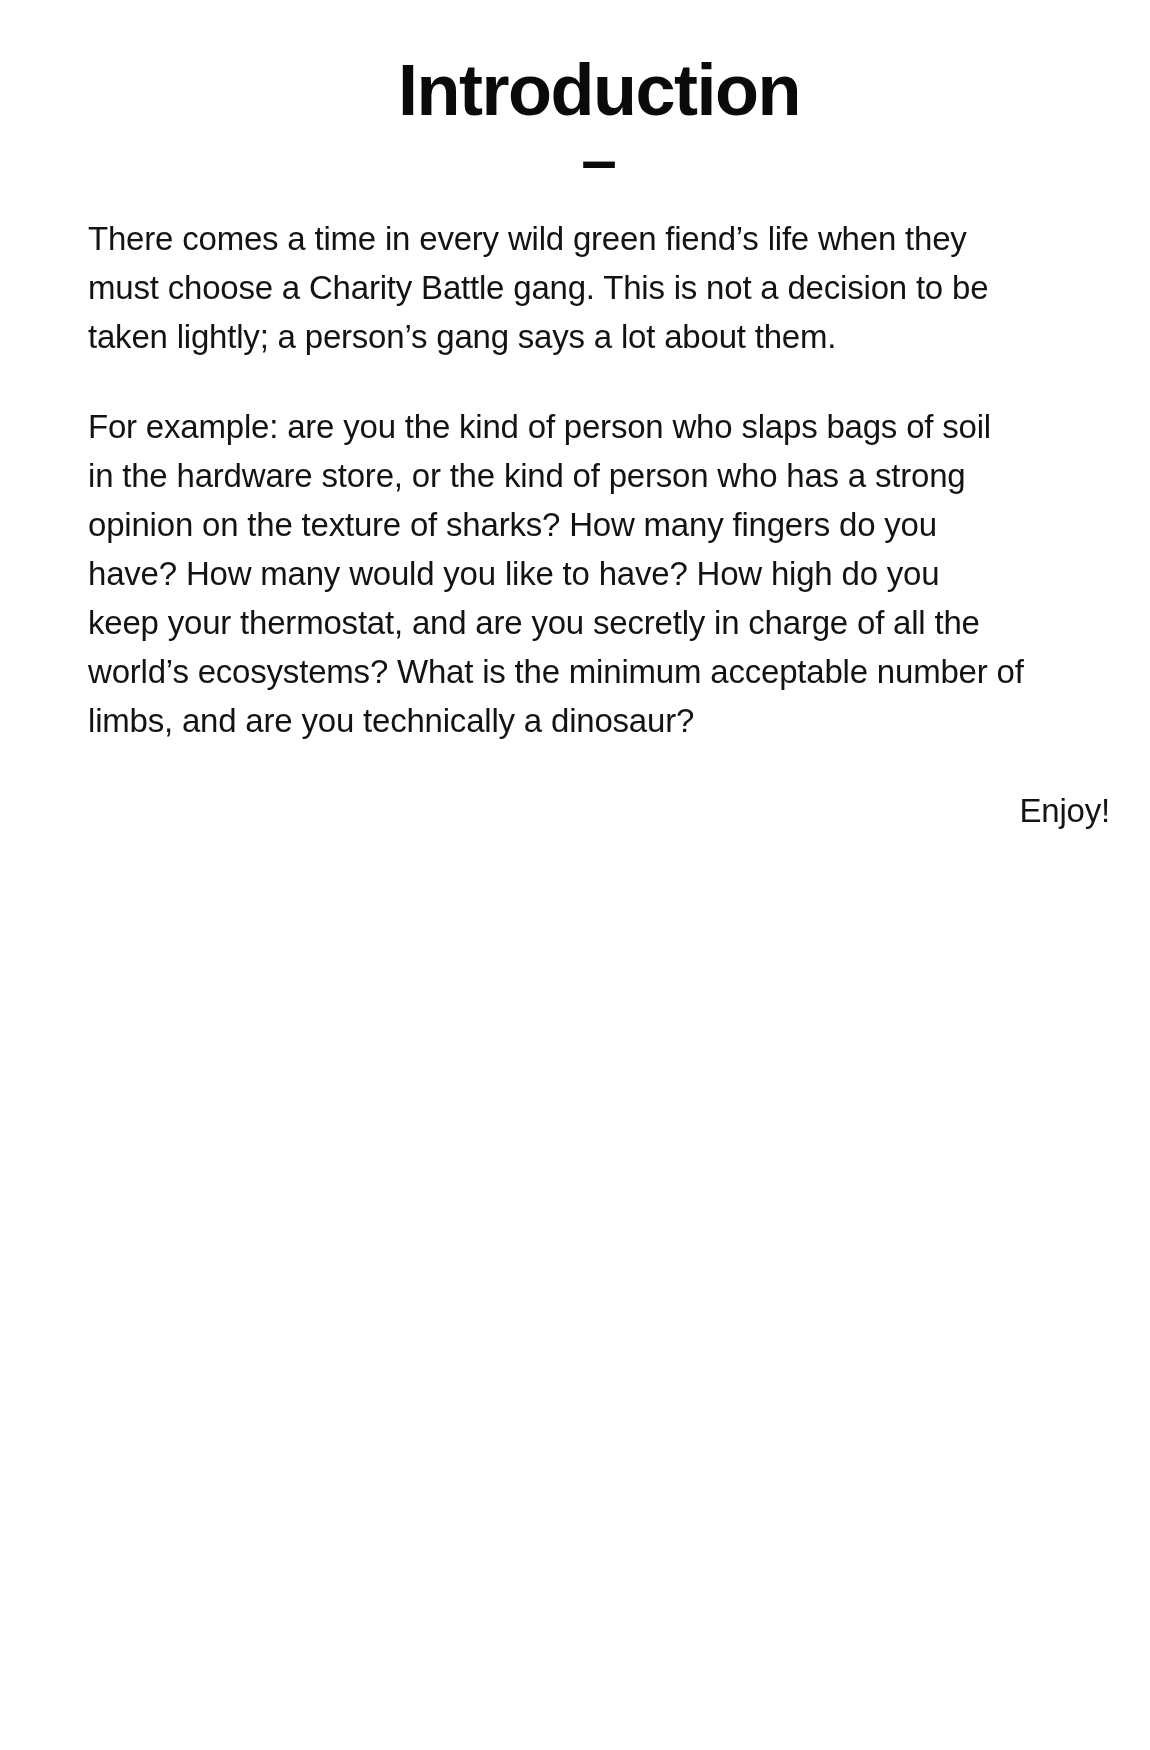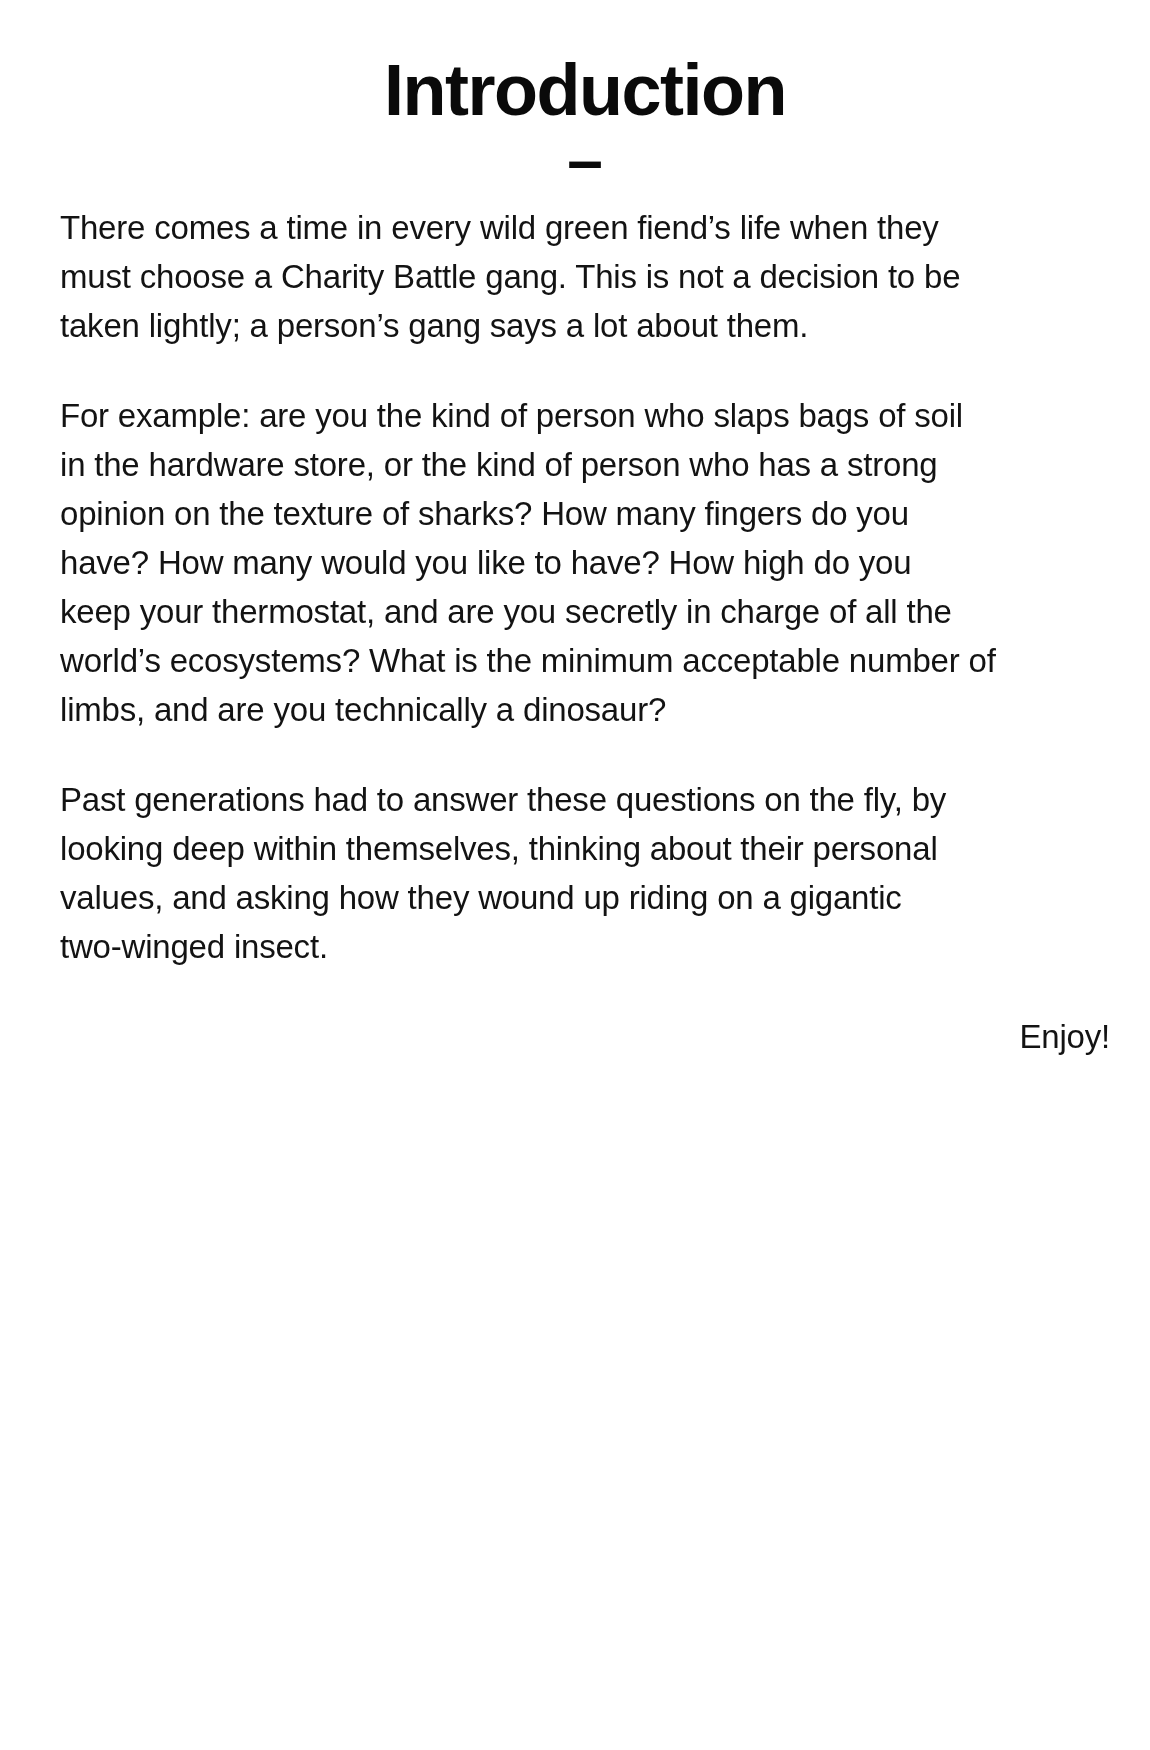--- a/index.html
+++ b/index.html
@@ -11,21 +11,21 @@
     width: 1150px;
     height: 1750px;
     font-family: "Liberation Sans", sans-serif;
     color: #111111;
     overflow: hidden;
   }
   .page {
     box-sizing: border-box;
     width: 1150px;
     height: 1750px;
-    padding: 46px 40px 0 60px;
+    padding: 46px 40px 0 88px;
     background: #ffffff;
   }
   .title {
     margin: 0;
     font-size: 72px;
     line-height: 88px;
     font-weight: 700;
     letter-spacing: -1.5px;
     text-align: center;
     color: #0a0a0a;
@@ -33,21 +33,21 @@
   .title-dash {
     display: block;
     margin-top: 4px;
     text-align: center;
     font-size: 64px;
     font-weight: 700;
     line-height: 44px;
     color: #0a0a0a;
   }
   .content {
-    margin-top: 21px;
+    margin-top: 32px;
   }
   .para {
     margin: 0 0 41px 0;
     font-size: 33px;
     line-height: 49px;
     letter-spacing: -0.2px;
     white-space: nowrap;
     color: #131313;
   }
   .para:last-child {
@@ -61,20 +61,19 @@
 <div class="page">
   <h1 class="title">Introduction</h1>
 
   <div class="title-dash">–</div>
 
   <div class="content">
     <p class="para">There comes a time in every wild green fiend’s life when they<br>must choose a Charity Battle gang. This is not a decision to be<br>taken lightly; a person’s gang says a lot about them.</p>
 
     <p class="para">For example: are you the kind of person who slaps bags of soil<br>in the hardware store, or the kind of person who has a strong<br>opinion on the texture of sharks? How many fingers do you<br>have? How many would you like to have? How high do you<br>keep your thermostat, and are you secretly in charge of all the<br>world’s ecosystems? What is the minimum acceptable number of<br>limbs, and are you technically a dinosaur?</p>
 
-    <p class="para">Past generations had to answer these questions on the fly, by<br>looking deep within themselves, thinking about their personal<br>values, and asking how they wound up riding on a gigantic<br>two-winged insect.</p>
 
 
 
 
     <p class="para">Enjoy!</p>
   </div>
 </div>
 
 </body></html>

